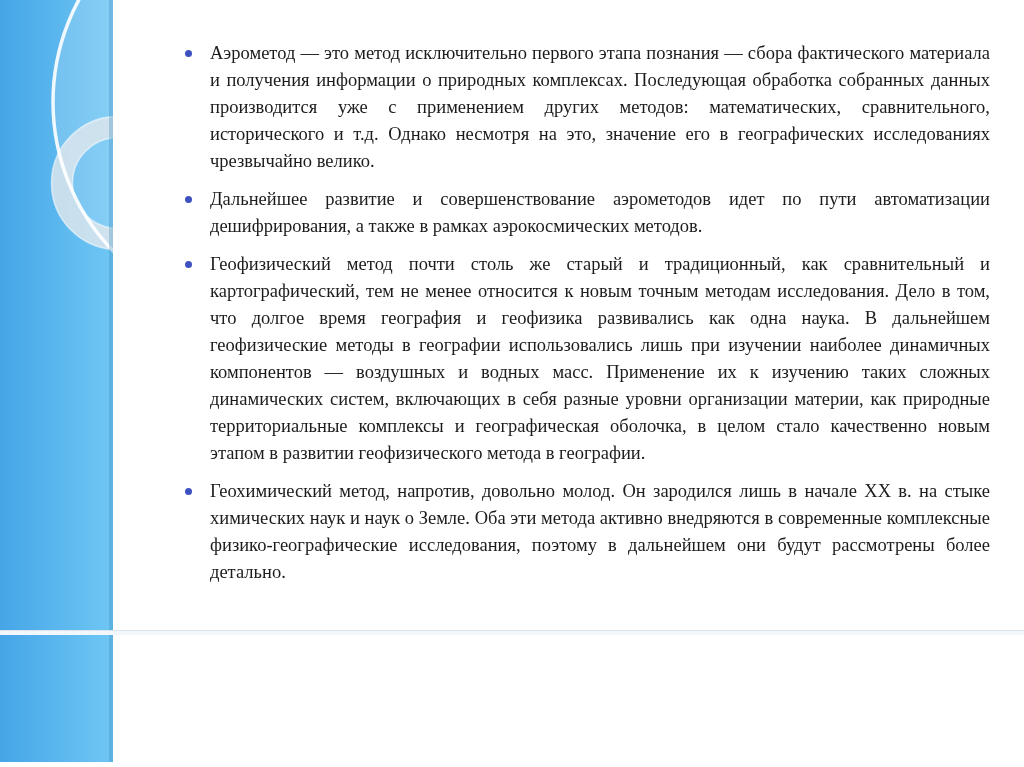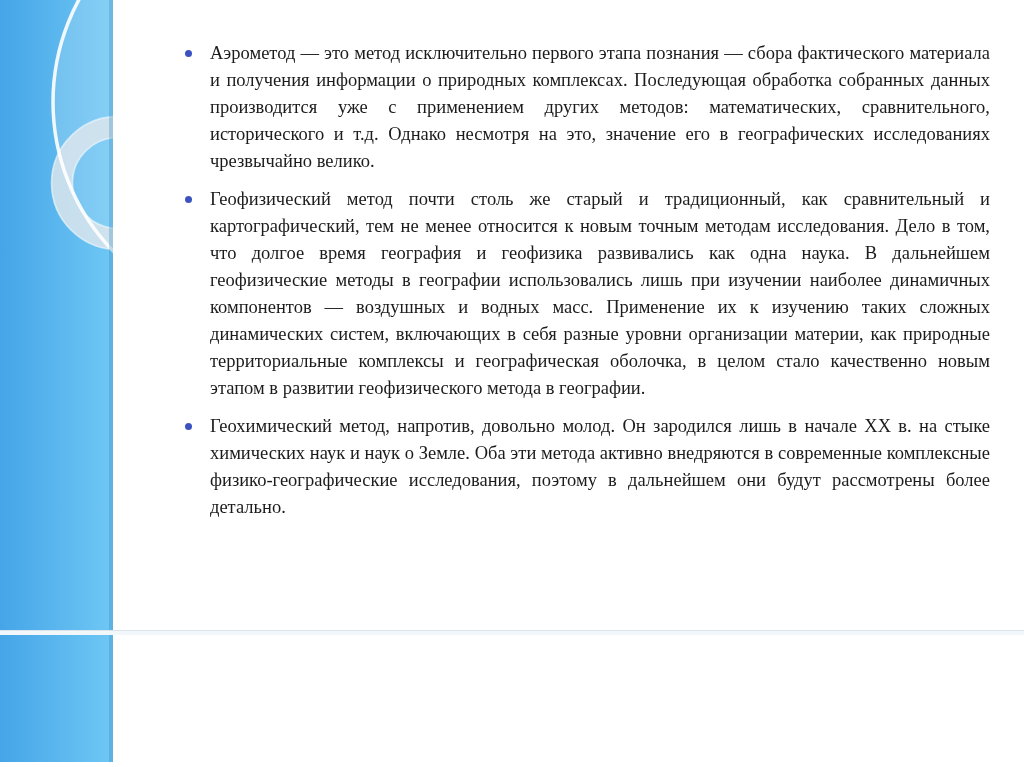--- a/index.html
+++ b/index.html
@@ -108,20 +108,24 @@
   </aside>
 
   <main class="content">
     <ul class="bullet-list">
       <li class="bullet-item">
         <span class="bullet-marker"></span>
         <span>Аэрометод — это метод исключительно первого этапа познания — сбора фактического материала и получения информации о природных комплексах. Последующая обработка собранных данных производится уже с применением других методов: математических, сравнительного, исторического и т.д. Однако несмотря на это, значение его в географических исследованиях чрезвычайно велико.</span>
       </li>
       <li class="bullet-item">
         <span class="bullet-marker"></span>
+        <span>Дальнейшее развитие и совершенствование аэрометодов идет по пути автоматизации дешифрирования, а также в рамках аэрокосмических методов.</span>
+      </li>
+      <li class="bullet-item">
+        <span class="bullet-marker"></span>
         <span>Геофизический метод почти столь же старый и традиционный, как сравнительный и картографический, тем не менее относится к новым точным методам исследования. Дело в том, что долгое время география и геофизика развивались как одна наука. В дальнейшем геофизические методы в географии использовались лишь при изучении наиболее динамичных компонентов — воздушных и водных масс. Применение их к изучению таких сложных динамических систем, включающих в себя разные уровни организации материи, как природные территориальные комплексы и географическая оболочка, в целом стало качественно новым этапом в развитии геофизического метода в географии.</span>
       </li>
       <li class="bullet-item">
         <span class="bullet-marker"></span>
         <span>Геохимический метод, напротив, довольно молод. Он зародился лишь в начале XX в. на стыке химических наук и наук о Земле. Оба эти метода активно внедряются в современные комплексные физико-географические исследования, поэтому в дальнейшем они будут рассмотрены более детально.</span>
       </li>
     </ul>
   </main>
 
   <div class="bottom-strip"></div>

